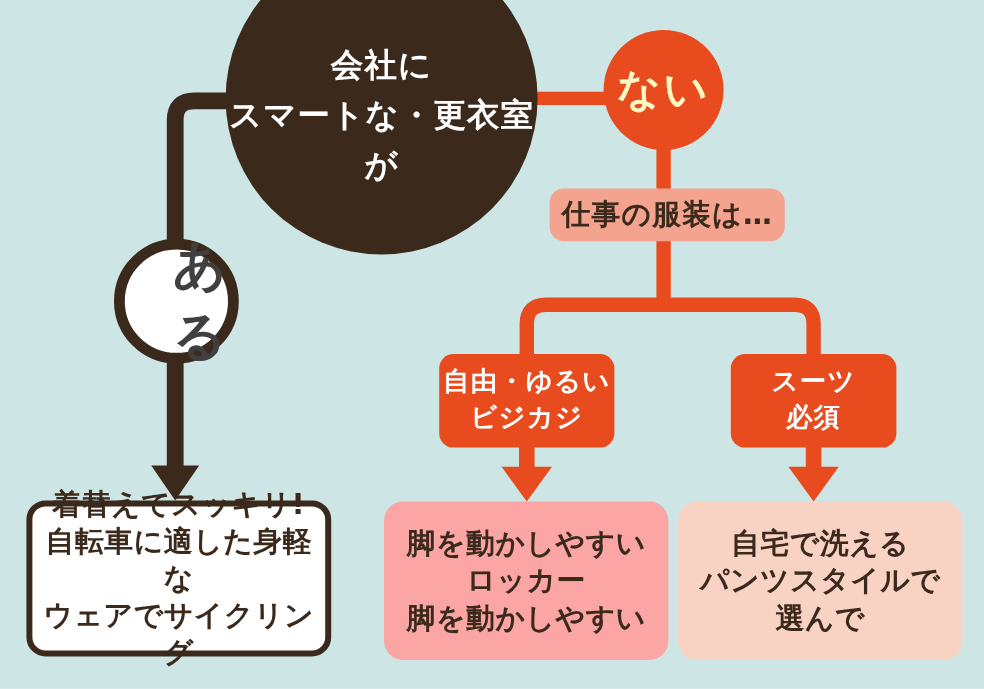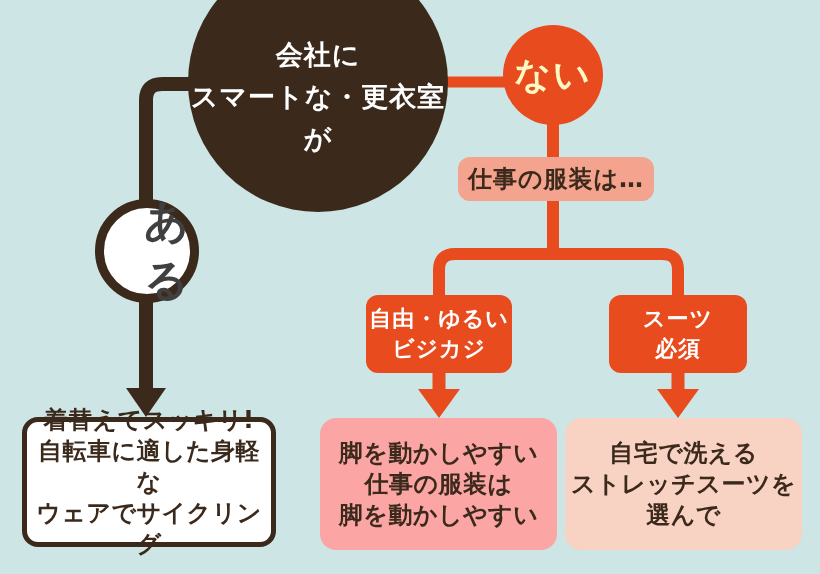--- a/index.html
+++ b/index.html
@@ -95,22 +95,22 @@
     <div>必須</div>
   </div>
 
   <div class="node result-box result-yes">
     <div>着替えてスッキリ!</div>
     <div>自転車に適した身軽な</div>
     <div>ウェアでサイクリング</div>
   </div>
   <div class="node result-box result-casual">
     <div>脚を動かしやすい</div>
-    <div>仕事の服装は</div>
+    <div>ロッカー</div>
     <div>脚を動かしやすい</div>
   </div>
   <div class="node result-box result-suit">
     <div>自宅で洗える</div>
-    <div>ストレッチスーツを</div>
+    <div>パンツスタイルで</div>
     <div>選んで</div>
   </div>
 
 </div>
 
 </body></html>

